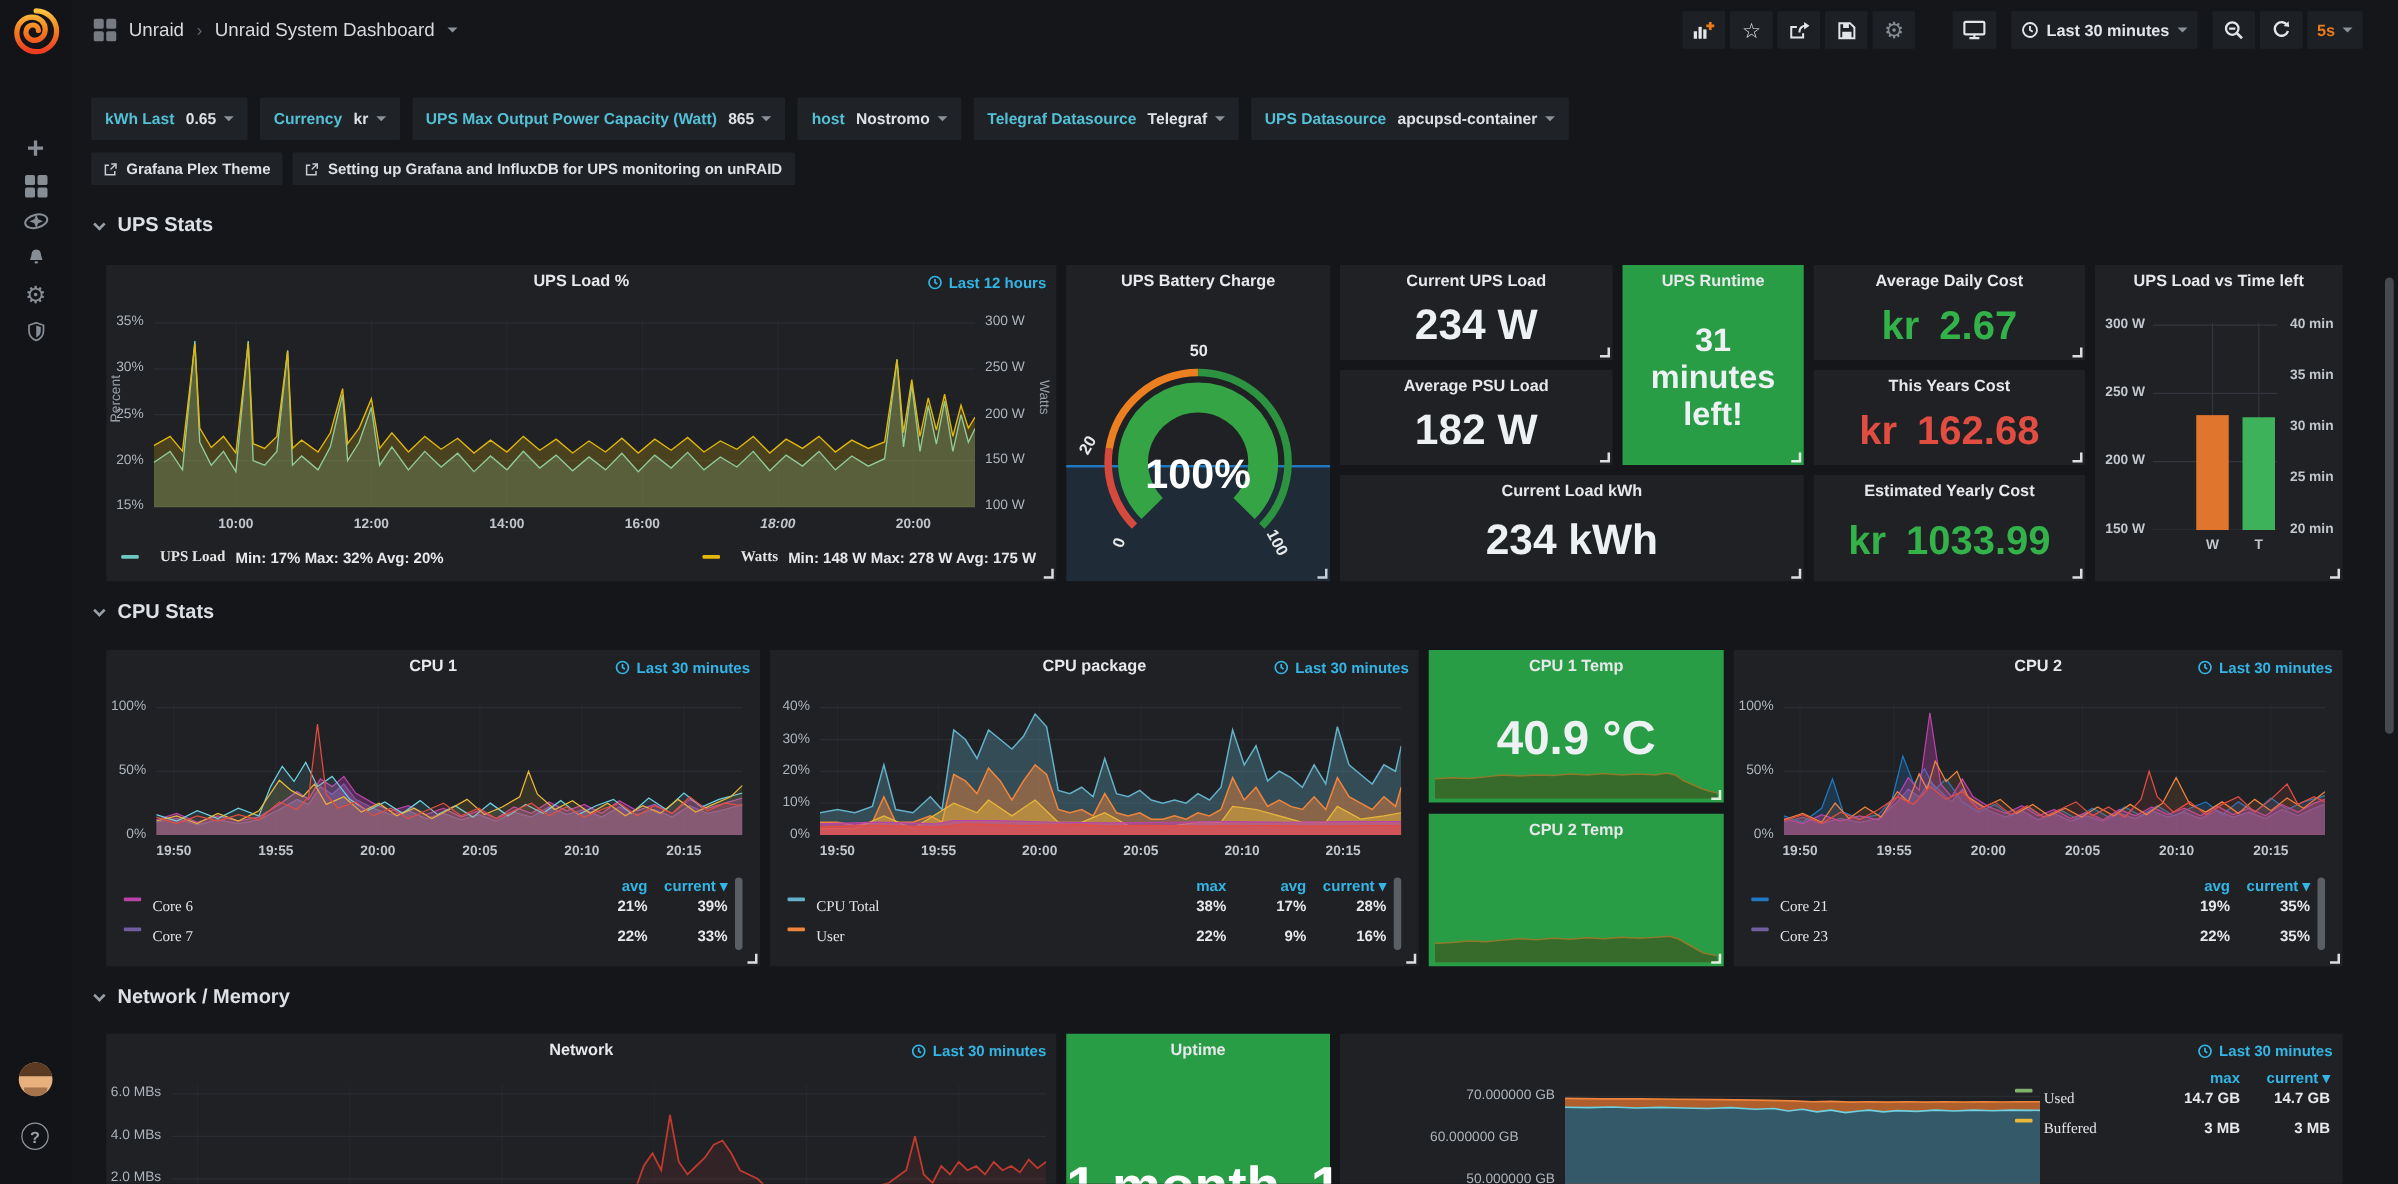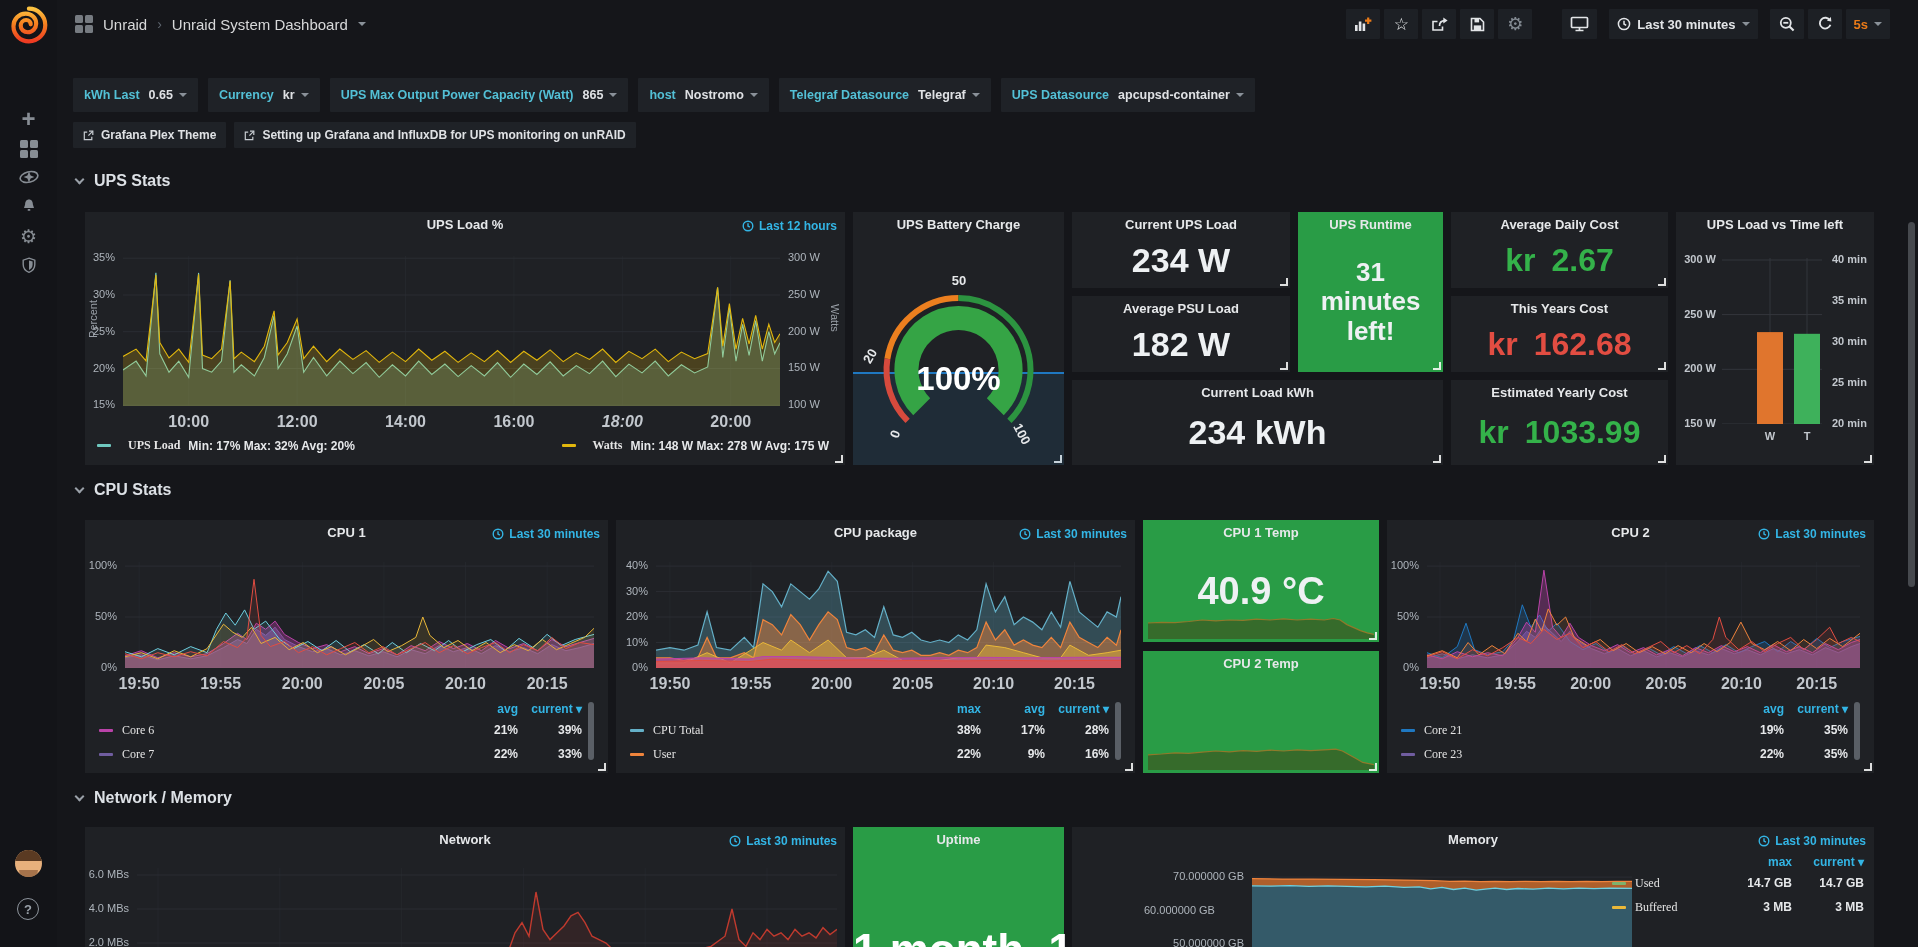--- a/index.html
+++ b/index.html
@@ -44,29 +44,29 @@
   .sec-hdr{position:absolute;display:flex;align-items:center;gap:11px;font-size:16px;font-weight:bold;color:#dde1e6;cursor:pointer;z-index:2;}
   .chev{width:7px;height:7px;border-left:2px solid #9aa0a8;border-bottom:2px solid #9aa0a8;transform:rotate(-45deg);margin-top:-4px;}
   
   .panel{position:absolute;background:#1f2125;}
   .panel::after{content:"";position:absolute;right:2px;bottom:2px;width:6px;height:6px;border-right:2px solid rgba(255,255,255,.85);border-bottom:2px solid rgba(255,255,255,.85);}
   .ptitle{position:absolute;top:0;left:0;right:0;height:26px;line-height:26px;text-align:center;font-size:13px;font-weight:bold;color:#e6e8ea;cursor:pointer;z-index:3;}
   .ptime{position:absolute;top:7px;right:8px;font-size:12px;font-weight:bold;color:#33b5e5;display:flex;align-items:center;gap:5px;cursor:pointer;z-index:4;}
   .plot{position:absolute;cursor:crosshair;}
   .plot svg{position:absolute;left:0;top:0;}
   .ytick,.xtick,.btick{position:absolute;font-size:11px;color:#aeb5bc;z-index:2;}
-  .xtick{transform:translateX(-50%);font-weight:bold;color:#c2c7cd;font-size:16px;}
+  .xtick{transform:translateX(-50%);font-weight:bold;color:#c2c7cd;font-size:11px;}
   .yaxis-title{position:absolute;font-size:11px;color:#9aa0a8;}
   .vert-bt{writing-mode:vertical-rl;transform:rotate(180deg);}
   .vert-tb{writing-mode:vertical-rl;}
   
   .legend{position:absolute;font-size:12px;z-index:3;}
   .lhead{display:flex;justify-content:flex-end;color:#33b5e5;font-weight:bold;height:18px;align-items:center;}
   .lhcell{text-align:right;cursor:pointer;}
-  .lrow{display:flex;align-items:center;height:24px;}
+  .lrow{display:flex;align-items:flex-start;height:24px;}
   .lswatch{width:14px;height:3px;border-radius:1px;margin-right:9px;flex:none;}
   .lname{color:#e5e5e5;cursor:pointer;font-family:Liberation Serif, serif;}
   .lspacer{flex:1;}
   .lval{text-align:right;color:#e6e8ea;font-weight:bold;}
   .lscroll{position:absolute;width:6px;background:#5a5f66;border-radius:3px;}
   .legend-inline{position:absolute;left:12px;right:16px;display:flex;justify-content:space-between;font-size:12px;font-weight:bold;z-index:3;}
   .li-item{display:flex;align-items:center;gap:8px;}
   .li-stats{color:#e6e8ea;}
   
   .green-bg{background:#299c46;}
@@ -686,21 +686,20 @@
     <span class="ytick" style="left: -56px; top: 74.9813px; width: 100px; text-align: right;">4.0 MBs</span>
     <span class="ytick" style="left: -56px; top: 108.991px; width: 100px; text-align: right;">2.0 MBs</span>
   </div>
 
 <div class="panel green-bg" style="left:853px;top:827px;width:211px;height:250px">
   <div class="ptitle">Uptime</div>
   <div class="uptime-val">1 month, 1</div>
 </div>
 
 <div class="panel" style="left:1072px;top:827px;width:802px;height:250px">
-  <div class="ptitle">Memory</div>
   <div class="ptime">
     <svg width="12" height="12" viewBox="0 0 14 14">
         <circle cx="7" cy="7" r="5.6" fill="none" stroke="#33b5e5" stroke-width="1.6"></circle>
         <path d="M7 3.8 V7 L9.2 8.4" fill="none" stroke="#33b5e5" stroke-width="1.6"></path>
       </svg>
     <span>Last 30 minutes</span>
   </div>
   <div class="plot" style="left:180px;top:41px;width:380px;height:174px">
       <svg viewBox="0 0 380 174" width="380" height="174">
         <line x1="0" x2="380" y1="9.1" y2="9.1" stroke="#2a2d33" stroke-width="1"></line>

